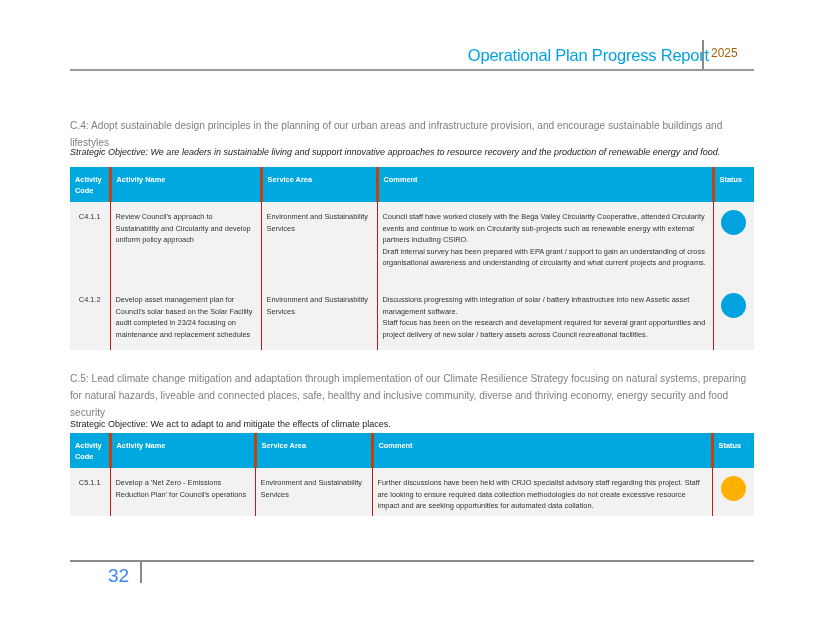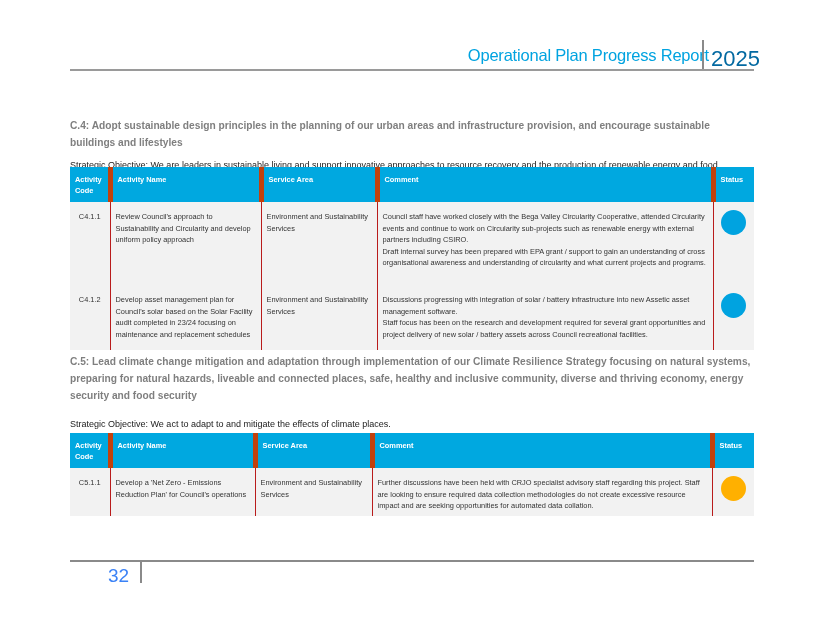--- a/index.html
+++ b/index.html
@@ -4,33 +4,33 @@
 <style>
   html, body { margin: 0; padding: 0; background: #ffffff; }
   body { width: 825px; height: 637px; position: relative; overflow: hidden;
          font-family: "Liberation Sans", "DejaVu Sans", sans-serif; color: #222; }
   .page { position: absolute; left: 0; top: 0; width: 825px; height: 637px; }
 
   
   .hdr-title { position: absolute; top: 46px; left: 452px; width: 257px; text-align: right;
                font-size: 16.5px; color: #00a3e0; font-weight: normal; letter-spacing: -0.2px; white-space: nowrap; }
   .hdr-bar { position: absolute; left: 702px; top: 40px; width: 2px; height: 30px; background: #8a8a8a; }
-  .hdr-year { position: absolute; top: 46px; left: 711px; font-size: 22px; color: #0369a1; }
+  .hdr-year { position: absolute; top: 46px; left: 711px; font-size: 12px; color: #a16207; }
   .hdr-line { position: absolute; left: 70px; top: 69px; width: 684px; height: 2px; background: #9a9a9a; }
 
   
-  .sec-title { position: absolute; left: 70px; width: 684px; font-size: 10.2px; font-weight: bold;
+  .sec-title { position: absolute; left: 70px; width: 684px; font-size: 10.2px; font-weight: normal;
                color: #7f7f7f; line-height: 17px; }
   .objective { position: absolute; left: 70px; width: 684px; font-size: 9px; color: #222; white-space: nowrap; }
 
   
   table.act { position: absolute; left: 70px; width: 684px; border-collapse: collapse; table-layout: fixed; }
   table.act th { background: #00a8e0; color: #ffffff; font-size: 7.4px; font-weight: bold; text-align: left;
                  vertical-align: top; padding: 7px 5px 6px 5px; line-height: 11px;
-                 border-left: 5px solid #c2410c; }
+                 border-left: 3px solid #c2410c; }
   table.act th:first-child { border-left: none; }
   table.act td { background: #f2f2f2; font-size: 7.4px; color: #333; vertical-align: top;
                  padding: 9px 5px 4px 5px; line-height: 11.6px; border-left: 1px solid #b91c1c; }
   table.act td:first-child { border-left: none; text-align: center; }
   .status-cell { text-align: center; }
   .dot { display: inline-block; width: 25px; height: 25px; border-radius: 50%; margin-top: -1px; }
 
   
   .ftr-line { position: absolute; left: 70px; top: 560px; width: 684px; height: 2px; background: #8a8a8a; }
   .ftr-num { position: absolute; left: 100px; top: 565px; width: 37px; text-align: center; font-size: 19px; color: #3b82f6; }
@@ -40,21 +40,21 @@
 <body>
 
 <div class="page">
 
   <div class="hdr-title">Operational Plan Progress Report</div>
   <div class="hdr-bar"></div>
   <div class="hdr-year">2025</div>
   <div class="hdr-line"></div>
 
   <div class="sec-title" style="top:117px;">C.4: Adopt sustainable design principles in the planning of our urban areas and infrastructure provision, and encourage sustainable buildings and lifestyles</div>
-  <div class="objective" style="top:160px;">Strategic Objective: We are leaders in sustainable living and support innovative approaches to resource recovery and the production of renewable energy and food.</div>
+  <div class="objective" style="top:147px;font-style:italic;">Strategic Objective: We are leaders in sustainable living and support innovative approaches to resource recovery and the production of renewable energy and food.</div>
 
   <table class="act" style="top:167px;">
     <colgroup>
       <col style="width:40px">
         <col style="width:151px">
         <col style="width:116px">
         <col style="width:336px">
         <col style="width:41px">
     </colgroup>
     <thead>
@@ -87,21 +87,21 @@
           <div>Discussions progressing with integration of solar / battery infrastructure into new Assetic asset management software.</div>
           <div>Staff focus has been on the research and development required for several grant opportunities and project delivery of new solar / battery assets across Council recreational facilities.</div>
         </td>
         <td class="status-cell">
           <span class="dot" style="background:#00a3e0;"></span>
         </td>
       </tr>
     </tbody>
   </table>
 
-  <div class="sec-title" style="top:353px;">C.5: Lead climate change mitigation and adaptation through implementation of our Climate Resilience Strategy focusing on natural systems, preparing for natural hazards, liveable and connected places, safe, healthy and inclusive community, diverse and thriving economy, energy security and food security</div>
+  <div class="sec-title" style="top:370px;">C.5: Lead climate change mitigation and adaptation through implementation of our Climate Resilience Strategy focusing on natural systems, preparing for natural hazards, liveable and connected places, safe, healthy and inclusive community, diverse and thriving economy, energy security and food security</div>
   <div class="objective" style="top:419px;">Strategic Objective: We act to adapt to and mitigate the effects of climate places.</div>
 
   <table class="act" style="top:433px;">
     <colgroup>
       <col style="width:40px">
         <col style="width:145px">
         <col style="width:117px">
         <col style="width:340px">
         <col style="width:42px">
     </colgroup>

